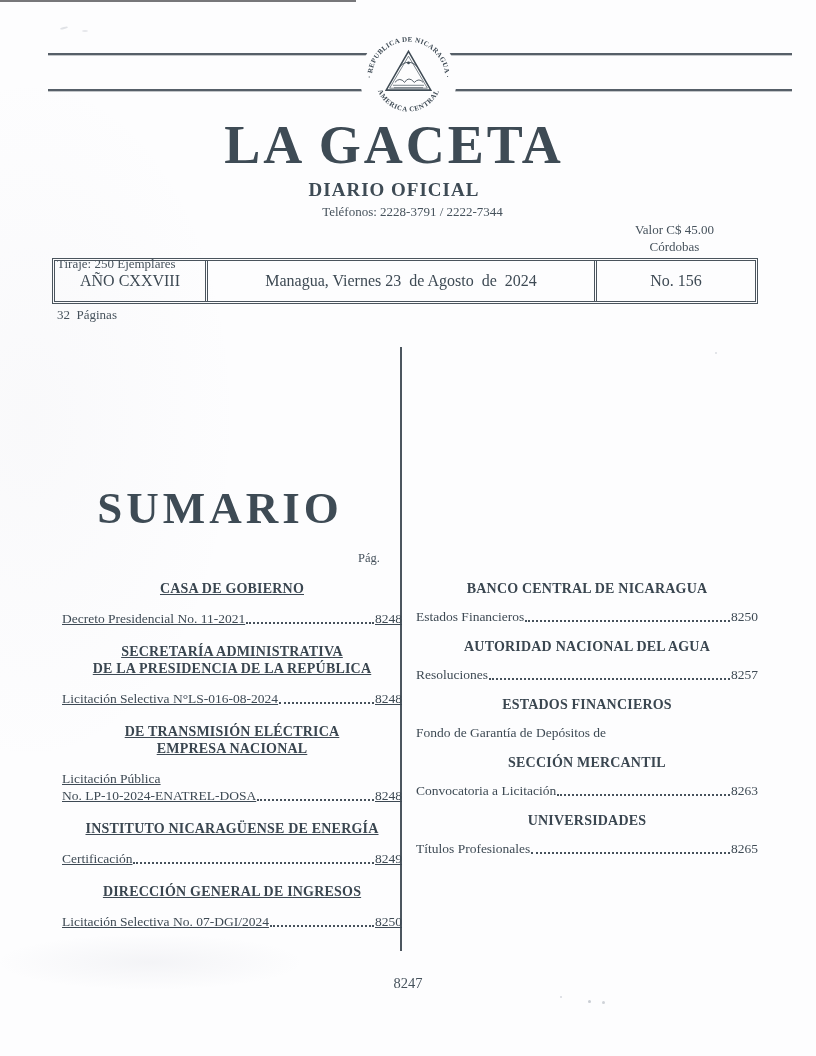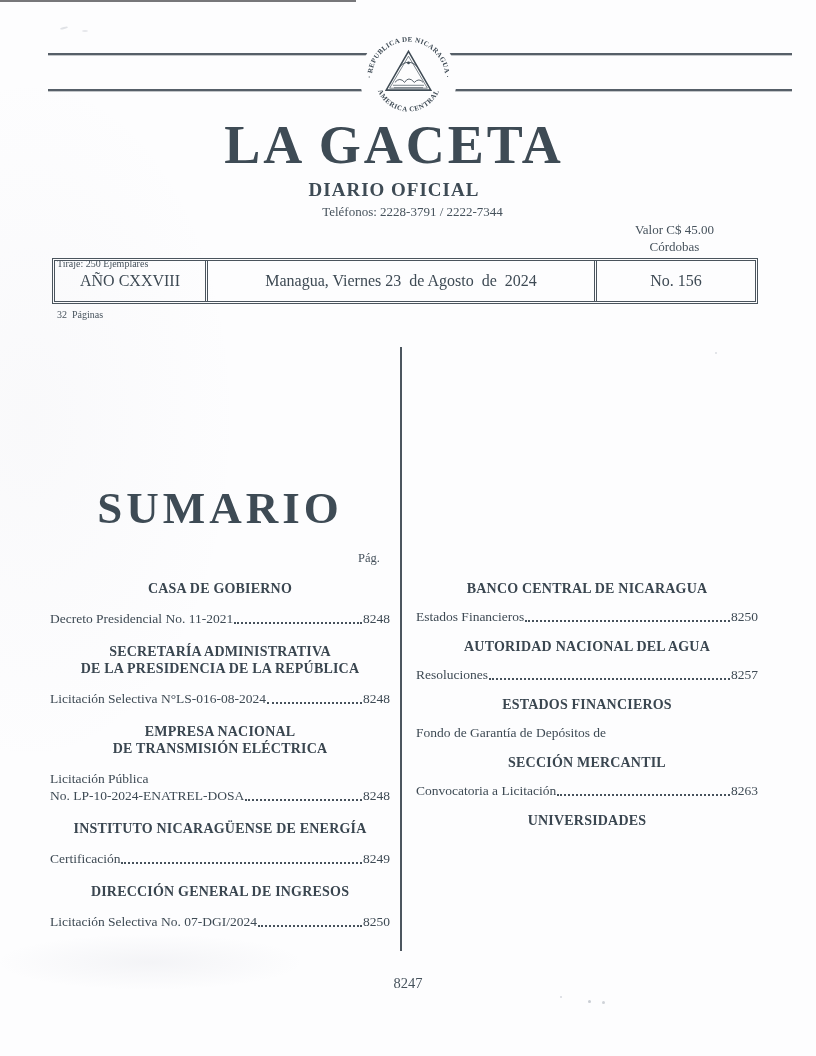--- a/index.html
+++ b/index.html
@@ -26,41 +26,41 @@
   .seal-bg{position:absolute;inset:0;background:#fdfdfe;border-radius:50%;}
   .seal svg{position:absolute;inset:0;}
   
   .masthead{position:absolute;left:0;top:118px;width:788px;text-align:center;}
   .gaceta-title{
     font-size:54px;font-weight:700;letter-spacing:3px;color:#3e4b55;
     line-height:1;margin:0;
   }
   .diario{font-size:19px;font-weight:700;letter-spacing:1px;color:#3e4b55;margin-top:7px;}
   .phones{font-size:13px;color:#46525c;margin-top:3px;padding-left:37px;}
-  .tiraje{position:absolute;left:57px;top:221px;font-size:10px;line-height:17px;color:#46525c;white-space:pre;}
+  .tiraje{position:absolute;left:57px;top:221px;font-size:13px;line-height:17px;color:#46525c;white-space:pre;}
   .valor{position:absolute;right:102px;top:221px;font-size:13px;line-height:17px;color:#46525c;text-align:center;}
   
   .issue-bar{
     position:absolute;left:52px;top:258px;width:706px;height:46px;
     border:3px double #4a545d;display:flex;box-sizing:border-box;
   }
   .issue-cell{display:flex;align-items:center;justify-content:center;font-size:16px;color:#3e4a54;}
   .cell-year{flex:0 0 150px;}
   .cell-date{flex:1;border-left:3px double #4a545d;border-right:3px double #4a545d;white-space:pre;}
   .cell-number{flex:0 0 158px;}
   
   .sumario-title{
     position:absolute;left:50px;top:486px;width:340px;text-align:center;
     font-size:45px;font-weight:700;letter-spacing:4px;color:#3e4b55;line-height:1;
   }
   .pag-label{position:absolute;left:358px;top:551px;font-size:12.5px;color:#46525c;}
   .col-divider{position:absolute;left:400px;top:347px;width:2px;height:604px;background:#4c565f;}
   
   .toc-col{position:absolute;top:580px;}
-  .toc-col-left{left:50px;width:340px;}
+  .toc-col-left{left:62px;width:340px;text-decoration:underline;}
   .toc-col-right{left:416px;width:342px;}
   .toc-title{font-size:14px;font-weight:700;line-height:17px;text-align:center;margin:16px 0 0;color:#3a4650;letter-spacing:.2px;}
   .toc-col .toc-section:first-child .toc-title{margin-top:0;}
   .toc-col-right .toc-title{margin-top:13px;}
   .toc-col-right .toc-section:first-child .toc-title{margin-top:0;}
   .tl{display:block;}
   .toc-entry{margin-top:13px;font-size:13.5px;line-height:17px;color:#3e4a54;}
   .toc-col-right .toc-entry{margin-top:11px;}
   .entry-pre{white-space:nowrap;}
   .entry-pre:empty{display:none;}
@@ -161,22 +161,22 @@
         <div class="entry-main">
           <span class="entry-label">Licitación Selectiva N°LS-016-08-2024</span>
           <span class="leader"></span>
           <span class="entry-page">8248</span>
         </div>
       </div>
     </section>
 
     <section class="toc-section">
       <h3 class="toc-title">
+        <span class="tl">DE TRANSMISIÓN ELÉCTRICA</span>
         <span class="tl">EMPRESA NACIONAL</span>
-        <span class="tl">DE TRANSMISIÓN ELÉCTRICA</span>
       </h3>
       <div class="toc-entry">
         <div class="entry-pre">Licitación Pública</div>
         <div class="entry-main">
           <span class="entry-label">No. LP-10-2024-ENATREL-DOSA</span>
           <span class="leader"></span>
           <span class="entry-page">8248</span>
         </div>
       </div>
     </section>
@@ -257,19 +257,26 @@
           <span class="entry-page">8263</span>
         </div>
       </div>
     </section>
 
 
     <section class="toc-section">
       <h3 class="toc-title">
         <span class="tl">UNIVERSIDADES</span>
       </h3>
+      <div class="toc-entry">
+        <div class="entry-main">
+          <span class="entry-label">Títulos Profesionales</span>
+          <span class="leader"></span>
+          <span class="entry-page">8265</span>
+        </div>
+      </div>
     </section>
 
   </div>
 
   <div class="footer-page">8247</div>
 
 </div>
 
 </body></html>

